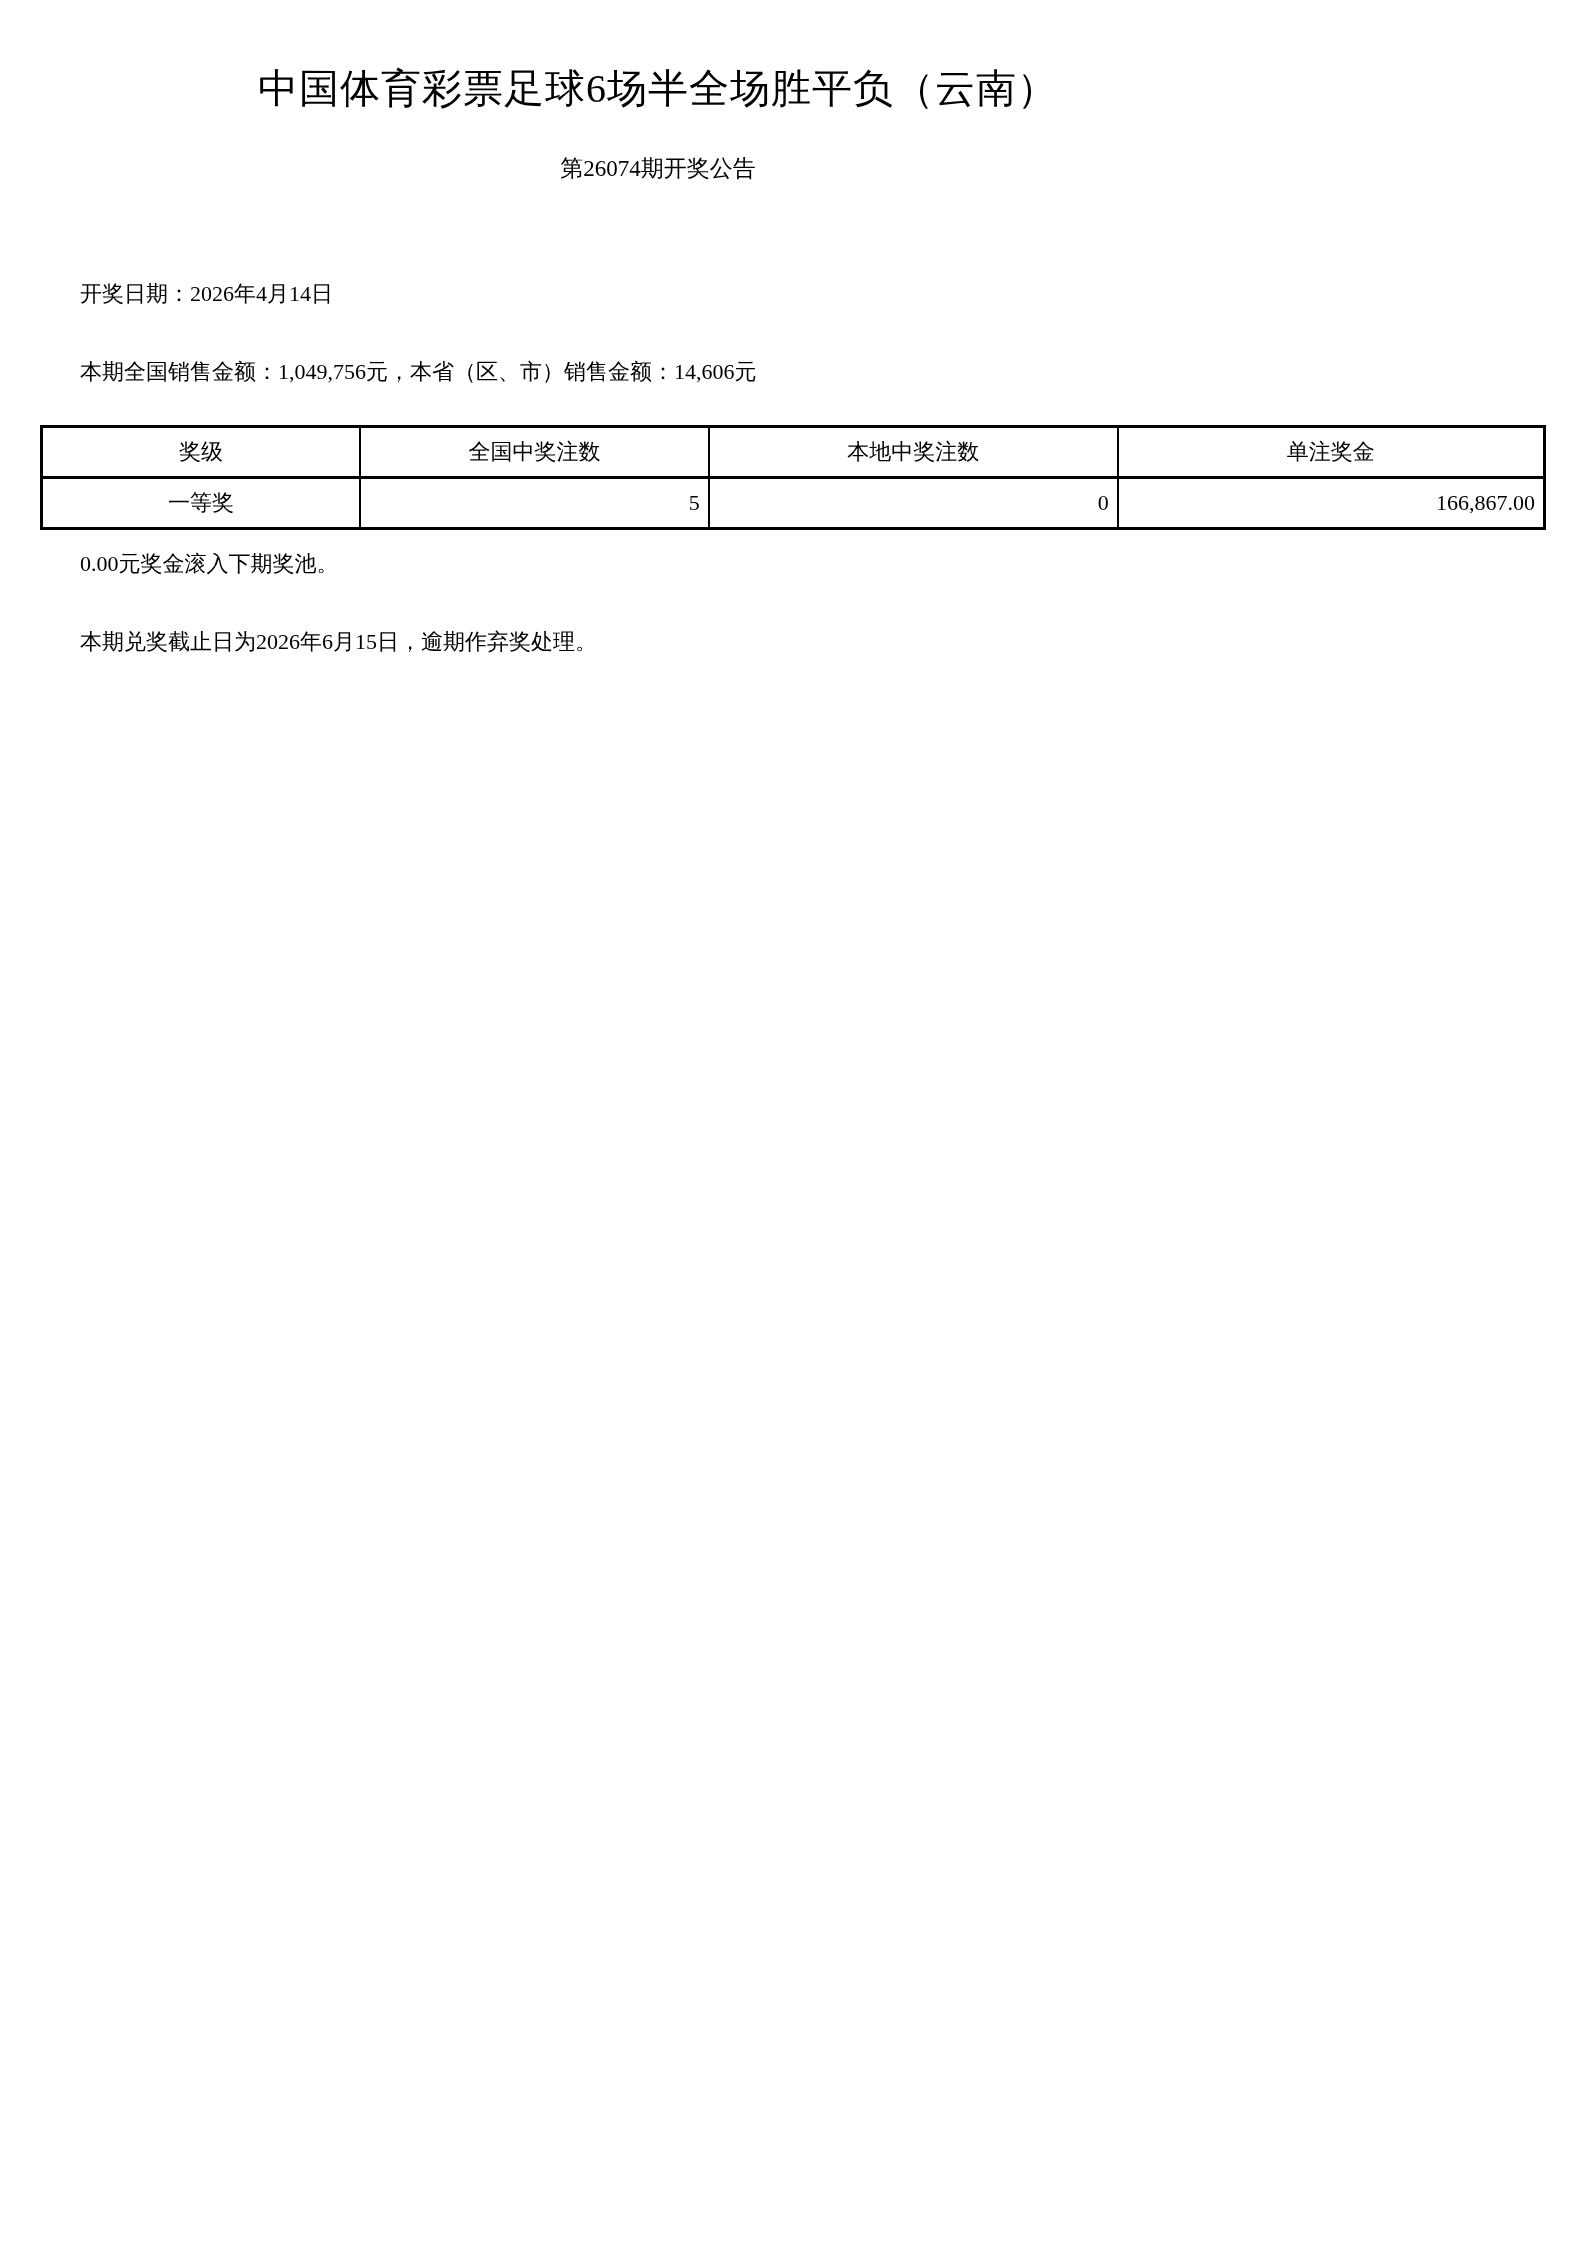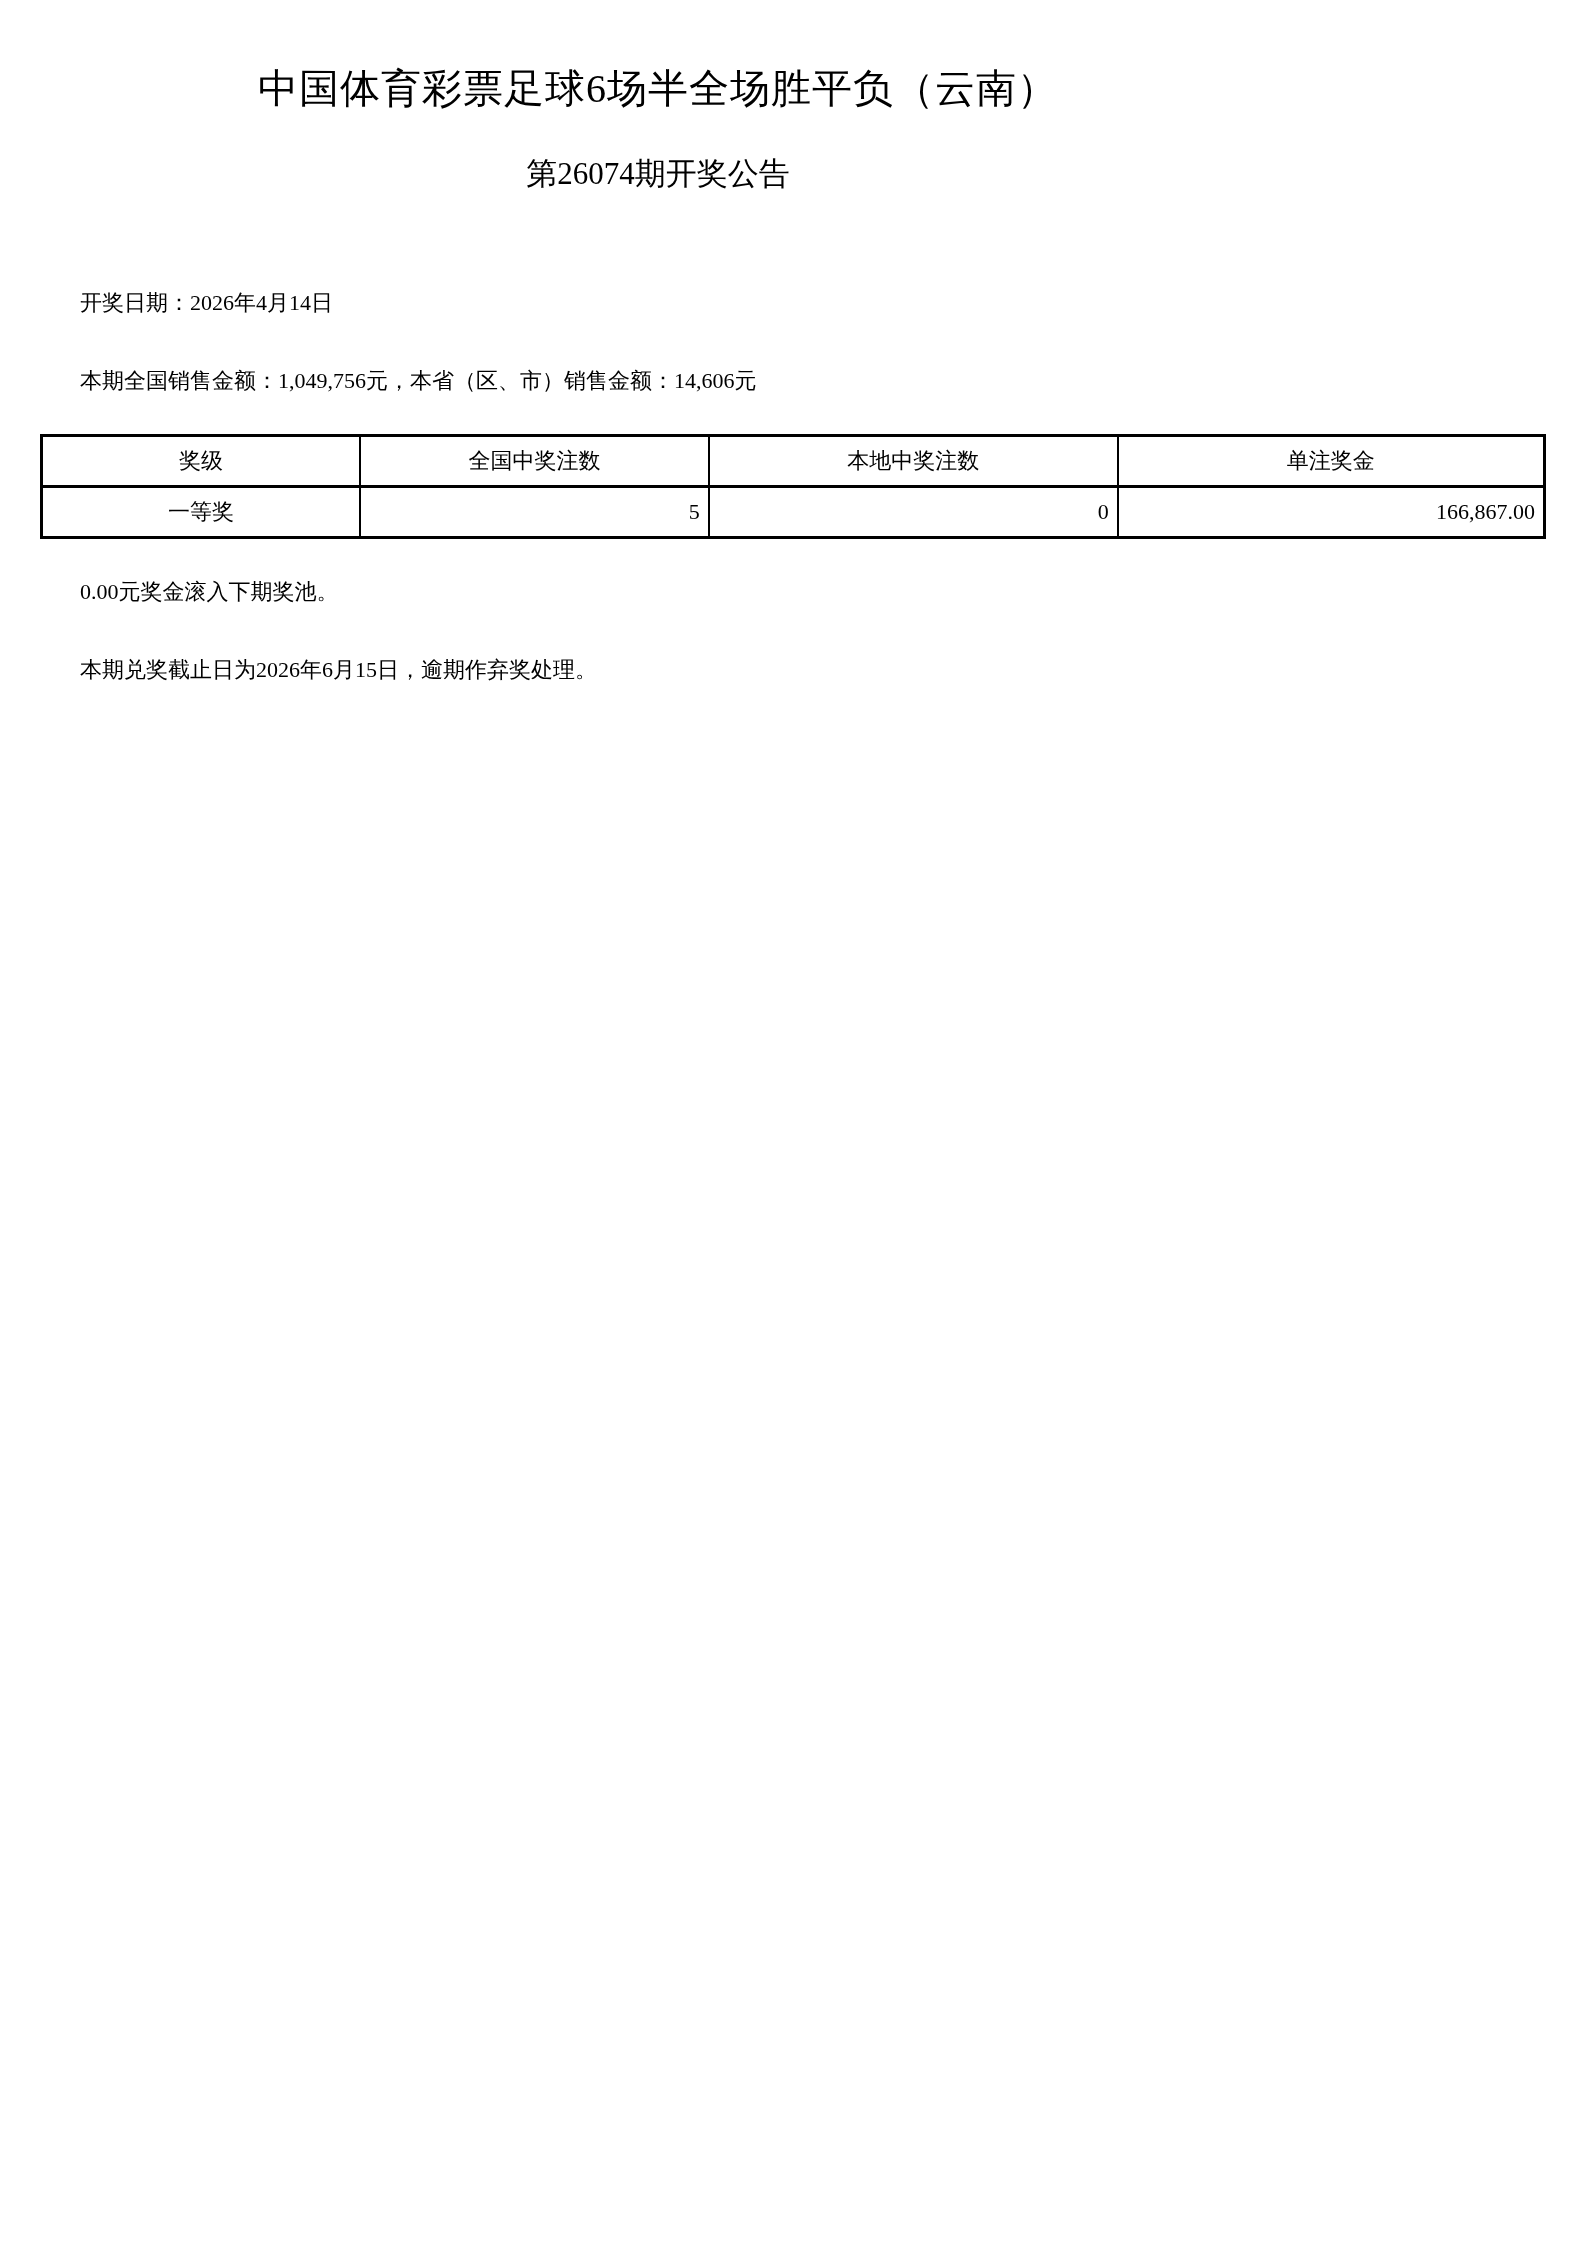--- a/index.html
+++ b/index.html
@@ -23,38 +23,38 @@
   }
   .doc-title {
     font-size: 40px;
     line-height: 1.2;
     text-align: center;
     font-weight: normal;
     margin: 0;
     letter-spacing: 1px;
   }
   .doc-subtitle {
-    font-size: 31px;
+    font-size: 23px;
     line-height: 1.2;
     text-align: center;
     font-weight: normal;
     margin: 42px 0 0 0;
   }
   .para {
     font-size: 22px;
     line-height: 50px;
     margin: 0 0 28px 0;
     text-indent: 50px;
     text-align: justify;
   }
   .para.first {
     margin-top: 86px;
   }
   .para.after-table {
-    margin-top: 28px;
+    margin-top: 9px;
   }
   .para.deadline {
     margin-bottom: 12px;
   }
   table.prize-table {
     width: 1506px;
     margin-left: 10px;
     border-collapse: collapse;
     border: 3px solid #000000;
     table-layout: fixed;

